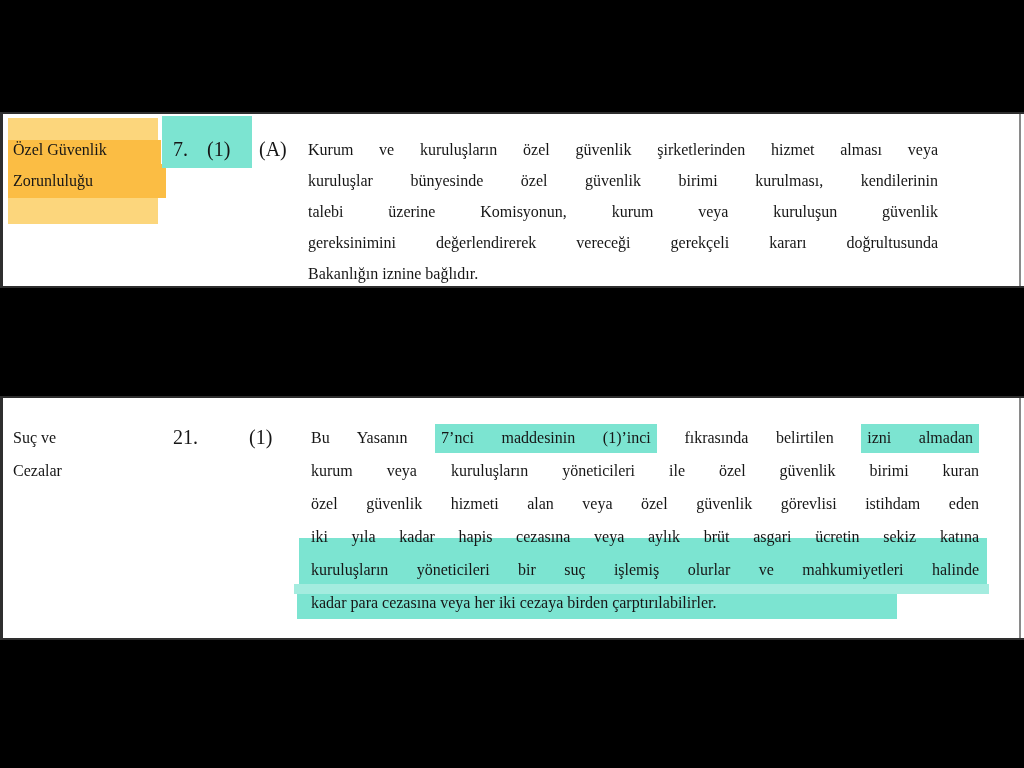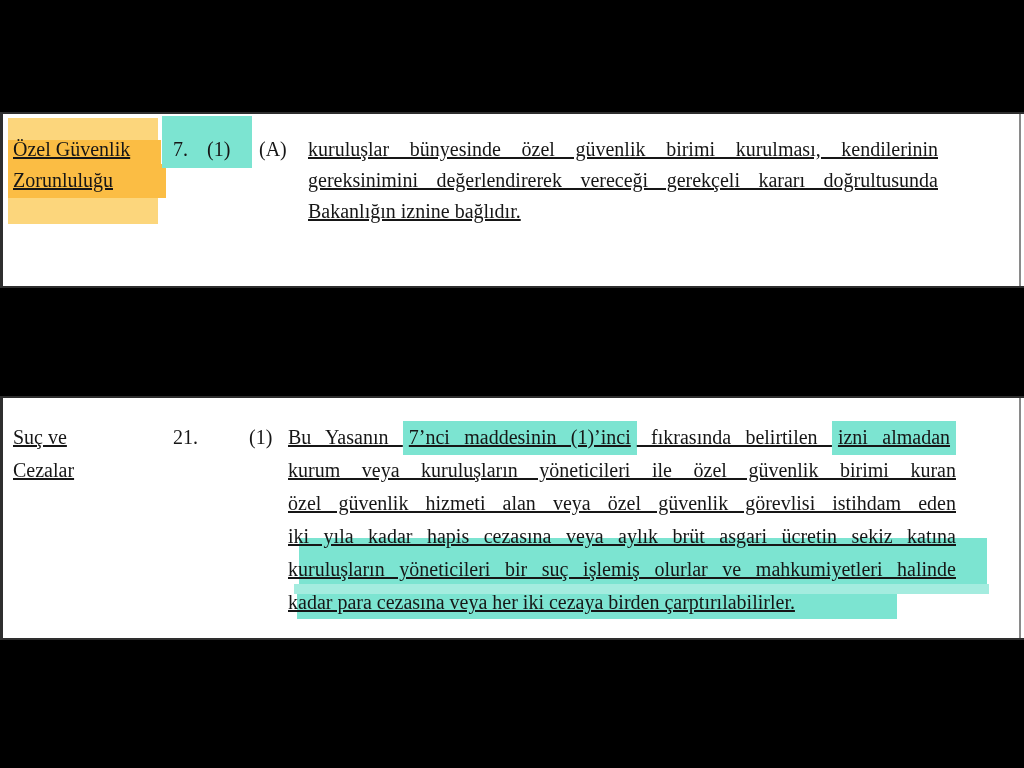--- a/index.html
+++ b/index.html
@@ -37,32 +37,32 @@
   #yellow-dark-2{left:5px;top:50px;width:158px;height:34px;background:var(--yellow-dark);}
   #teal-head{left:159px;top:2px;width:90px;height:52px;background:var(--teal);}
   
   #teal-block-a{left:296px;top:140px;width:688px;height:55px;background:var(--teal);}
   #teal-stripe{left:291px;top:186px;width:695px;height:10px;background:var(--teal-light);}
   #teal-block-b{left:294px;top:196px;width:600px;height:25px;background:var(--teal);}
 
   .layer{position:absolute;z-index:1;}
   .margin-col{left:10px;}
   .num{font-size:20px;}
-  .tline,.mline{font-size:20px;text-decoration:underline;}
+  .tline,.mline{font-size:16px;}
   #band-top .tline,#band-top .mline,#band-top .num{height:31px;line-height:31px;}
   #band-bottom .tline,#band-bottom .mline,#band-bottom .num{height:33px;line-height:33px;}
   .body-col .tline{overflow:visible;}
   .just{text-align:justify;text-align-last:justify;-moz-text-align-last:justify;}
   .last{text-align:right;text-align-last:left;}
   #body-top{left:305px;top:20px;width:630px;}
   #margin-top{top:20px;}
   #artnum-top{left:170px;top:20px;}
   #clausenum-top{left:204px;top:20px;}
   #subclause-top{left:256px;top:20px;}
-  #body-bottom{left:285px;top:23px;width:668px;}
+  #body-bottom{left:308px;top:23px;width:668px;}
   #margin-bottom{top:23px;}
   #artnum-bottom{left:170px;top:23px;}
   #clausenum-bottom{left:246px;top:23px;}
   .ihl{background:var(--teal);padding:5px 6px 7px 6px;}
 </style>
 </head>
 <body>
 
 <div class="band" id="band-top">
   <div class="hl" id="yellow-base"></div>
@@ -71,21 +71,23 @@
   <div class="hl" id="teal-head"></div>
 
   <div class="layer margin-col" id="margin-top">
       <div class="mline">Özel Güvenlik</div>
       <div class="mline">Zorunluluğu</div>
     </div>
   <div class="layer num" id="artnum-top">7.</div>
   <div class="layer num" id="clausenum-top">(1)</div>
   <div class="layer num" id="subclause-top">(A)</div>
   <div class="layer body-col" id="body-top">
+      <div class="tline just"><span>Kurum ve kuruluşların özel güvenlik şirketlerinden hizmet alması veya</span></div>
       <div class="tline just"><span>kuruluşlar bünyesinde özel güvenlik birimi kurulması, kendilerinin</span></div>
+      <div class="tline just"><span>talebi üzerine Komisyonun, kurum veya kuruluşun güvenlik</span></div>
       <div class="tline just"><span>gereksinimini değerlendirerek vereceği gerekçeli kararı doğrultusunda</span></div>
       <div class="tline last"><span>Bakanlığın iznine bağlıdır.</span></div>
     </div>
 
   <div class="vrule"></div>
 </div>
 
 <div class="band" id="band-bottom">
   <div class="hl" id="teal-block-a"></div>
   <div class="hl" id="teal-stripe"></div>

